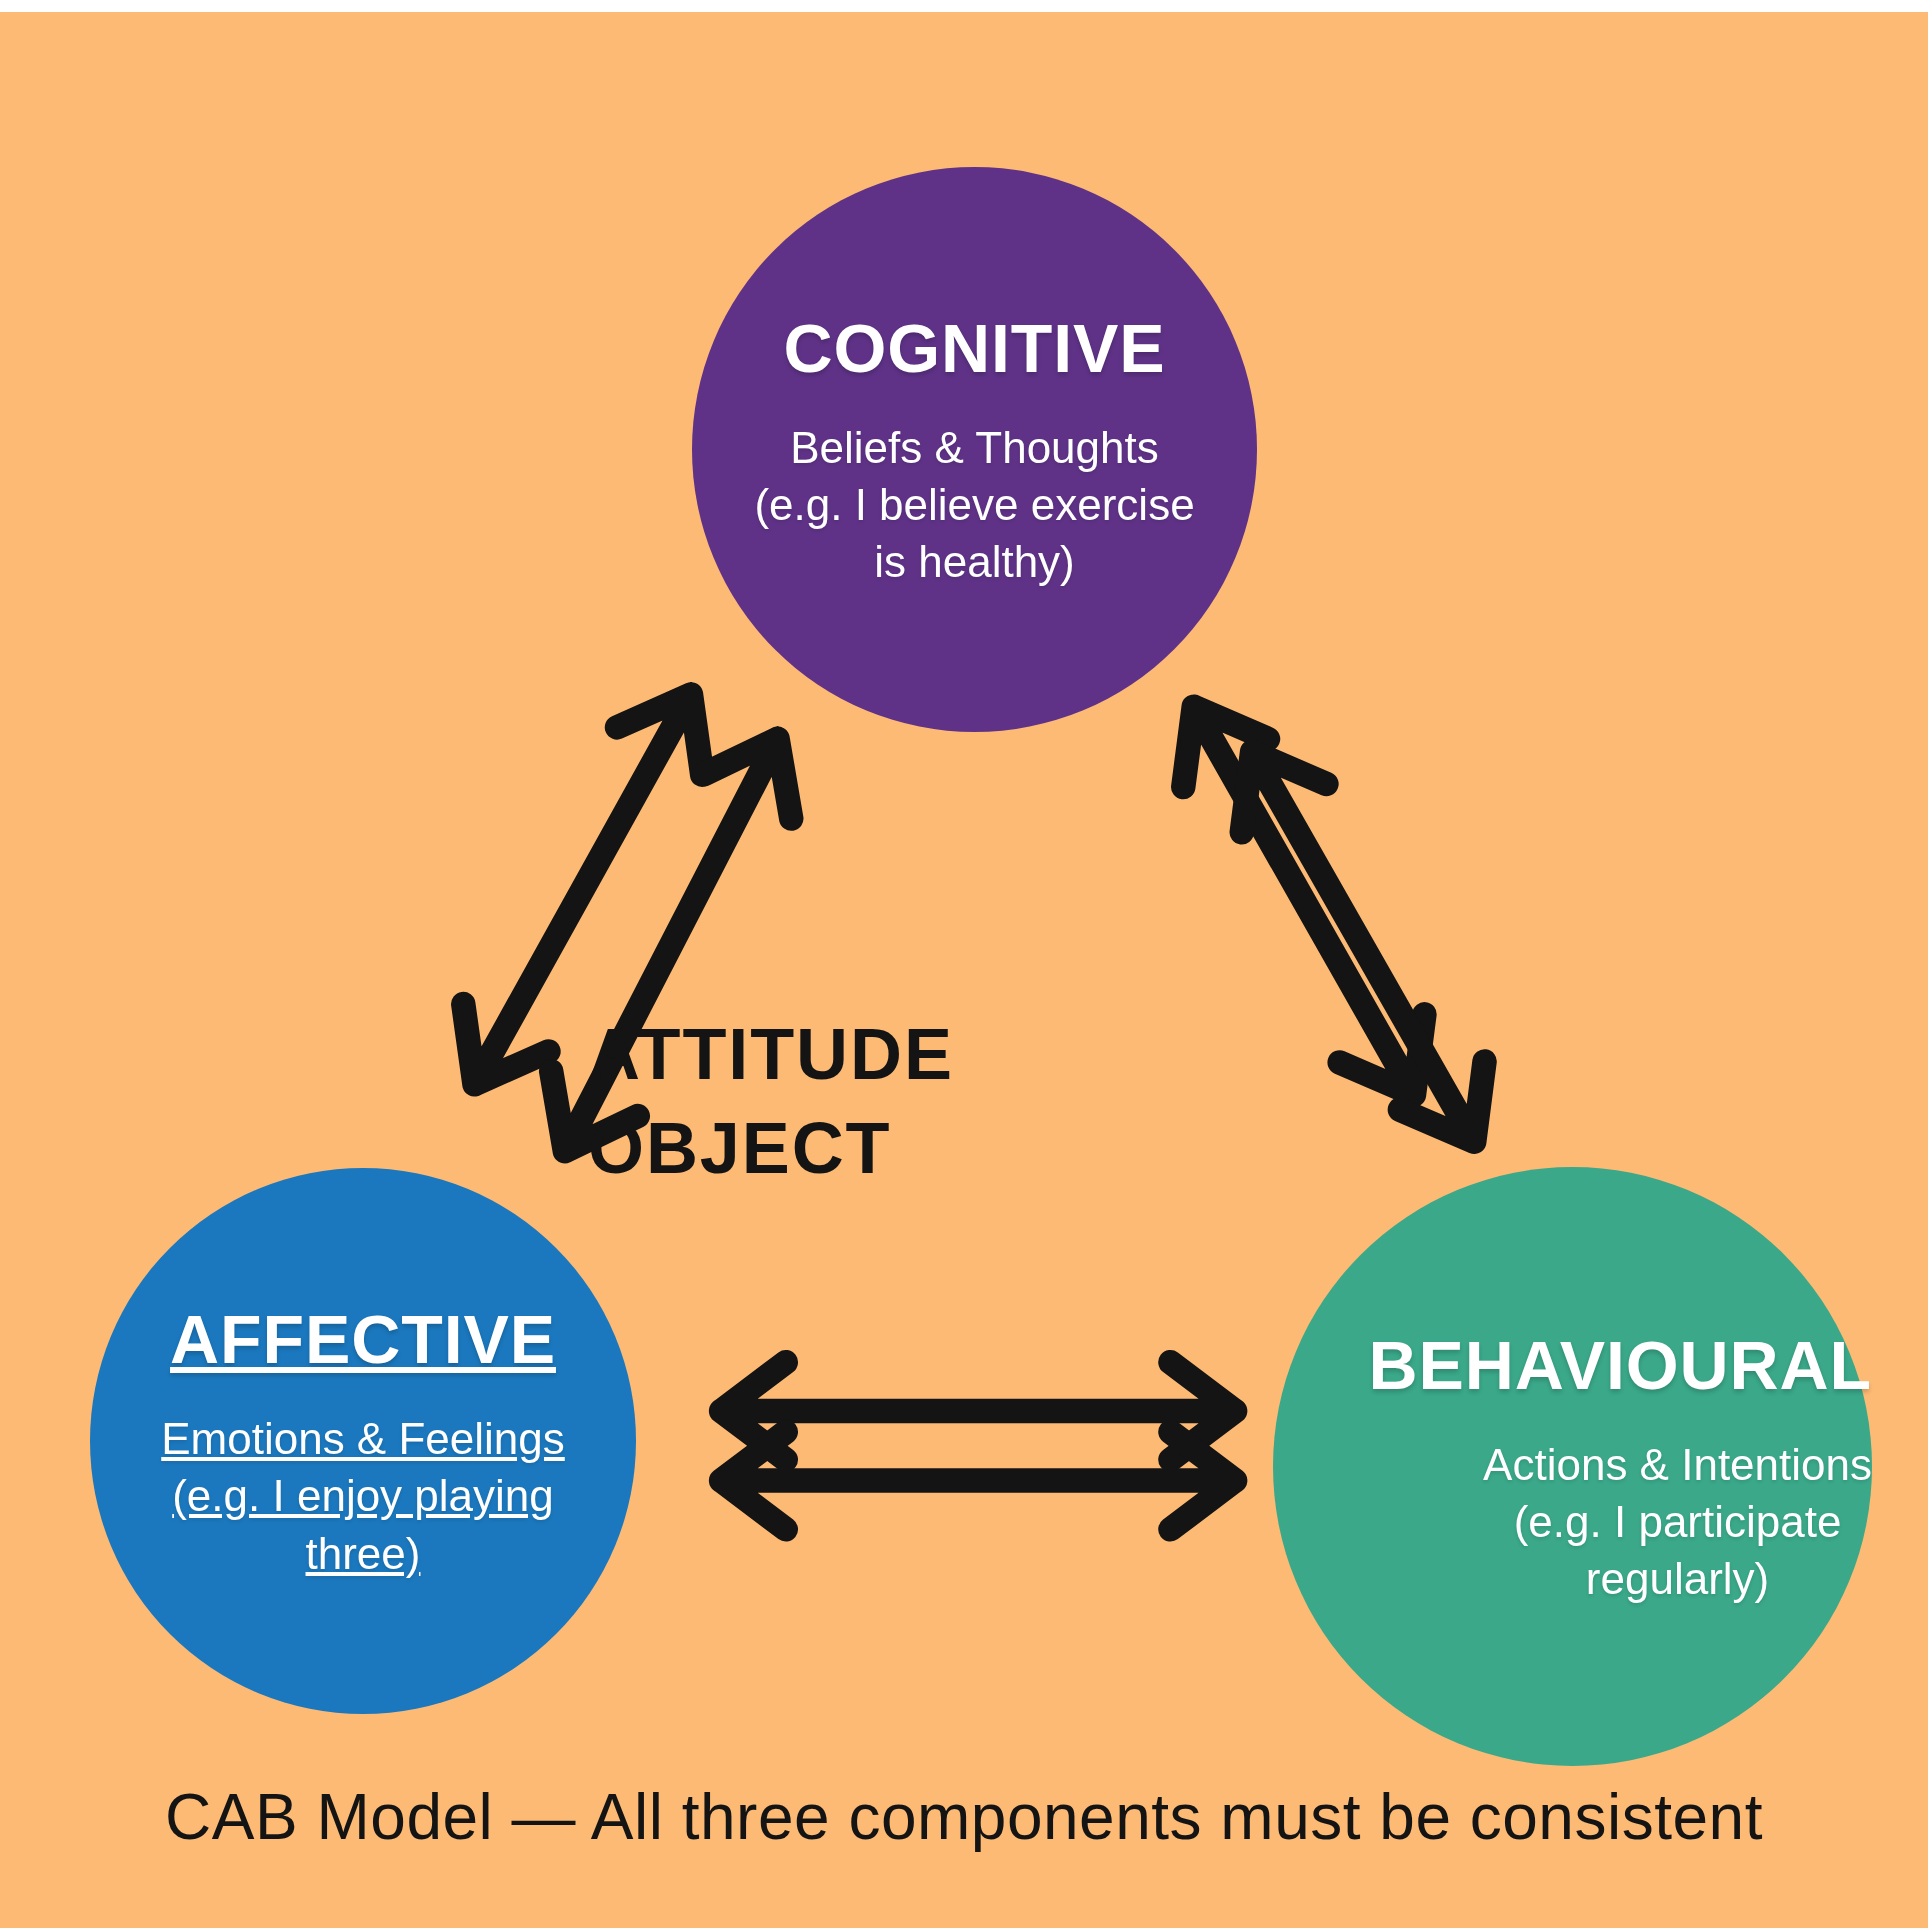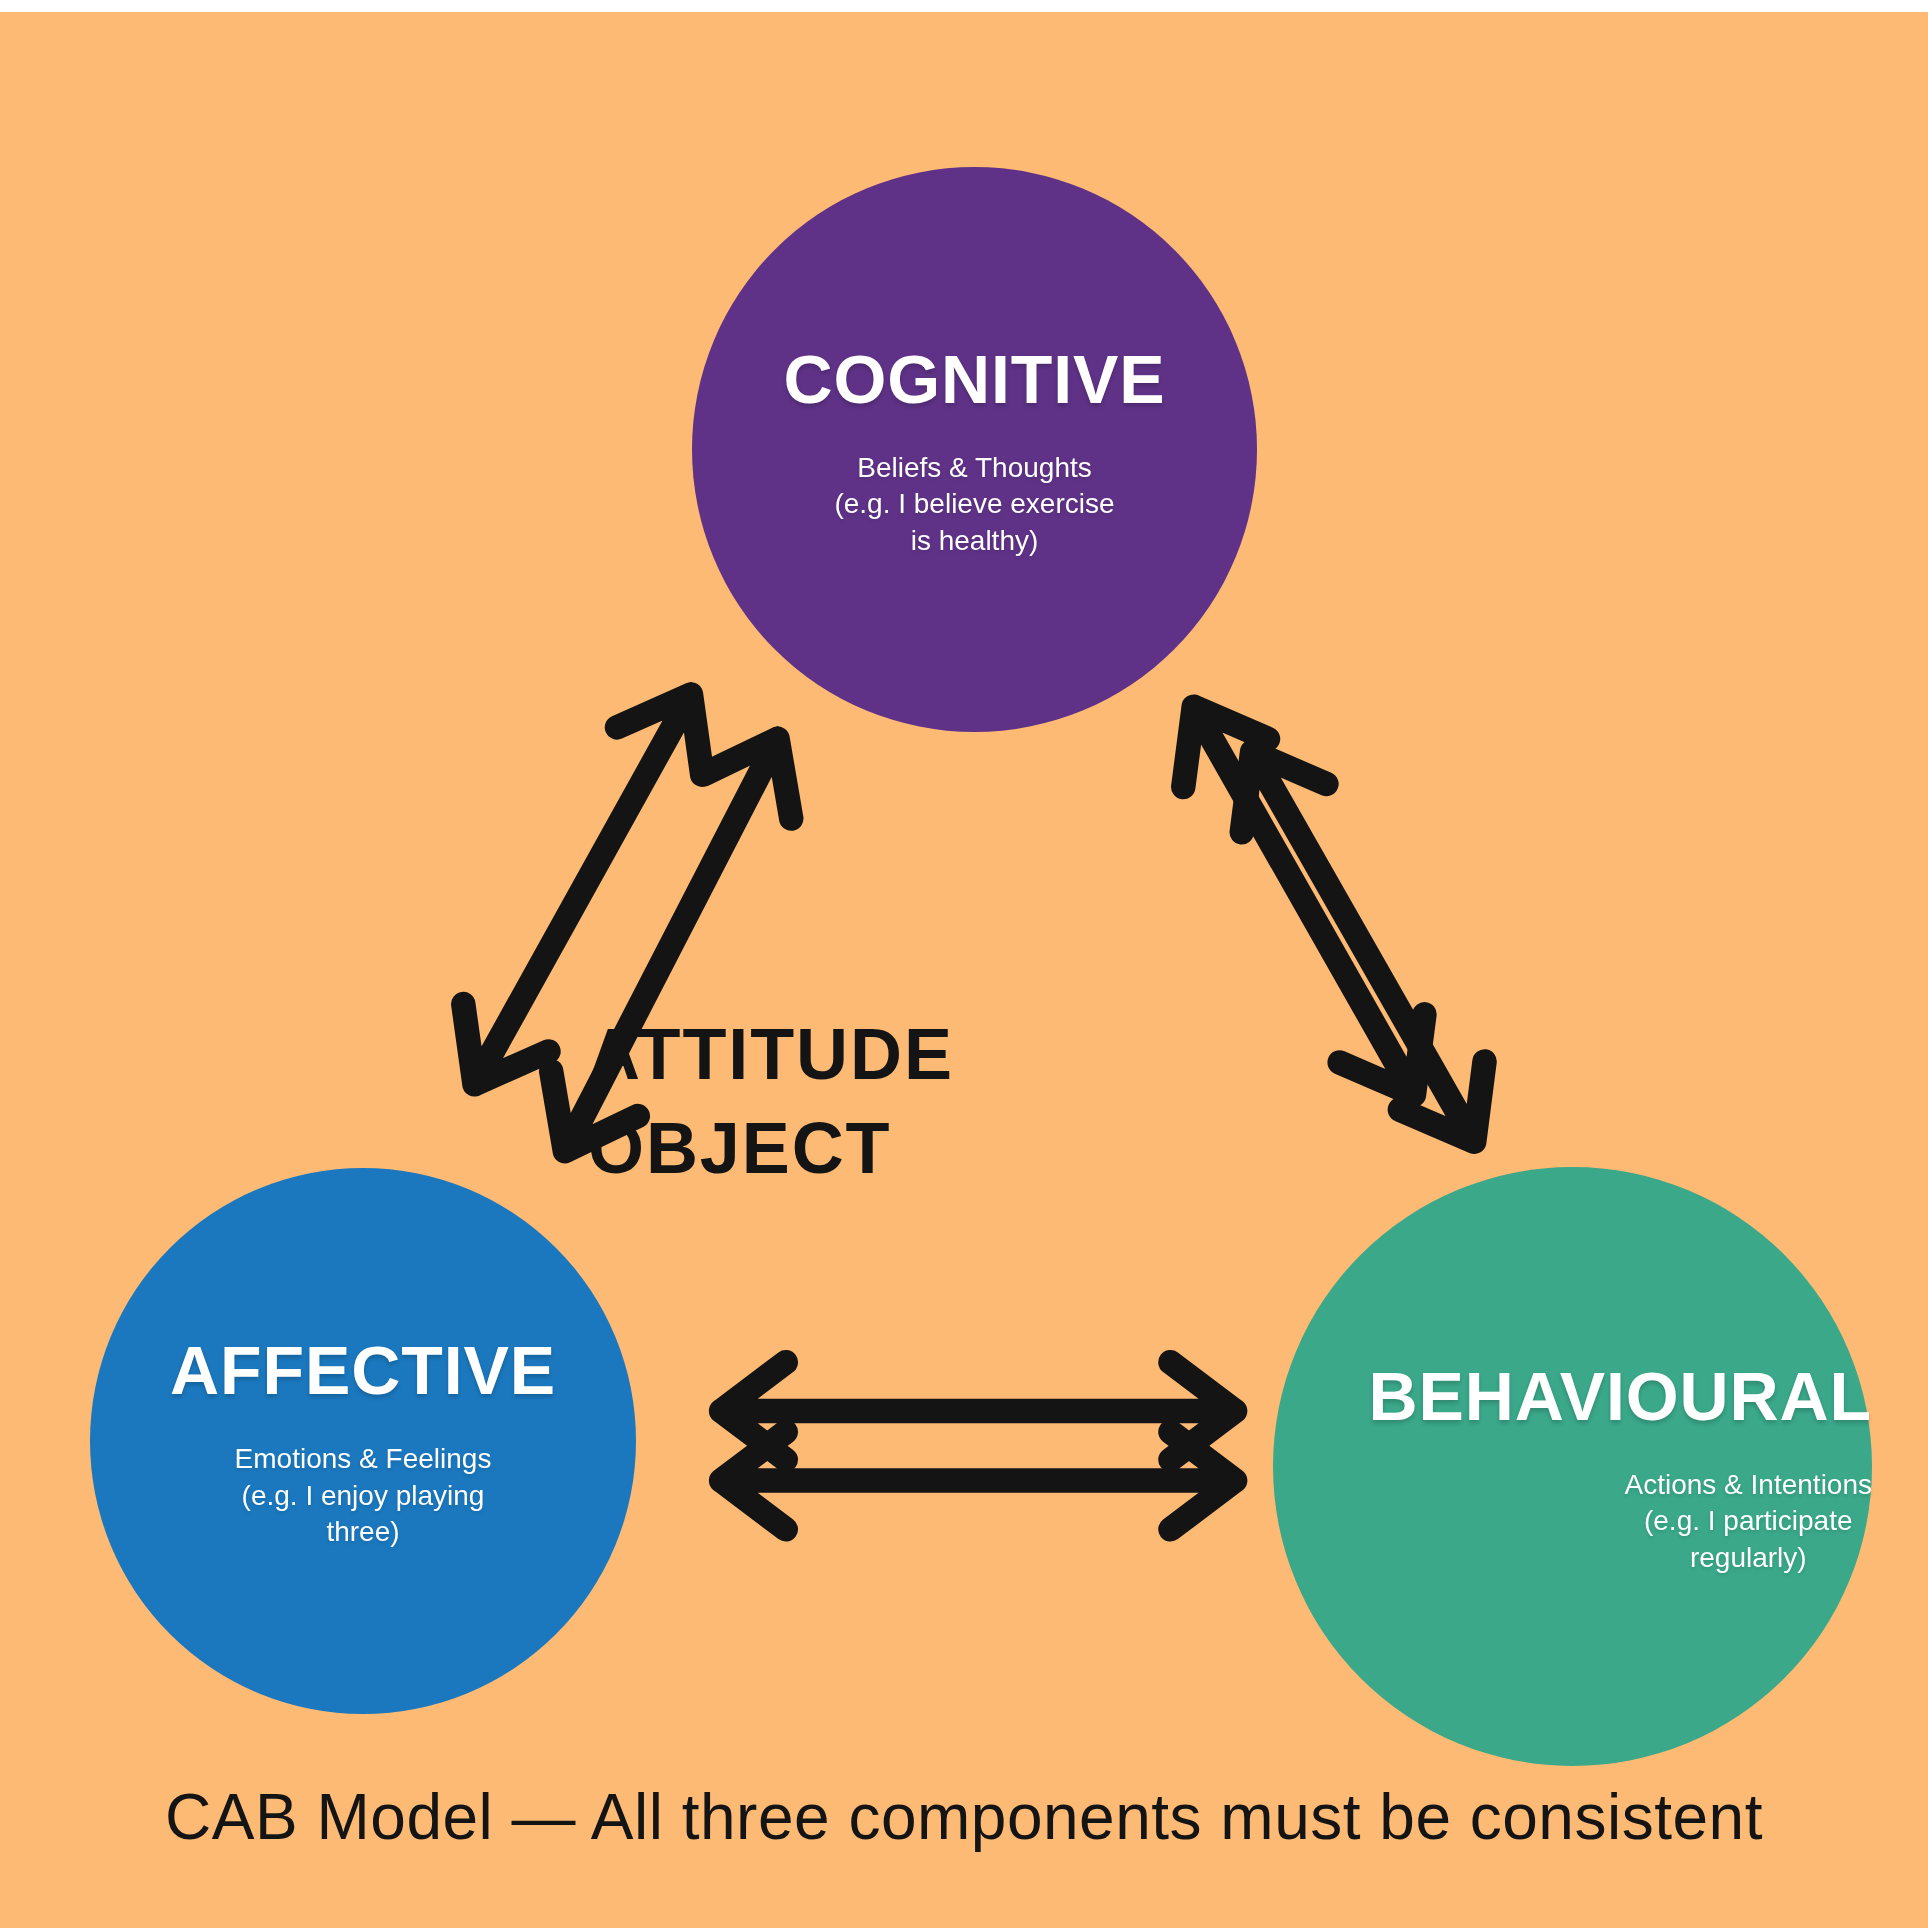--- a/index.html
+++ b/index.html
@@ -26,32 +26,32 @@
     position: absolute;
     border-radius: 50%;
     display: flex;
     flex-direction: column;
     align-items: center;
     justify-content: center;
     text-align: center;
     color: #FFFFFF;
   }
   .circle-cognitive   { left: 692px;  top: 155px;  width: 565px; height: 565px; }
-  .circle-affective   { left: 90px;   top: 1156px; width: 546px; height: 546px; }
+  .circle-affective   { left: 90px;   top: 1156px; width: 546px; height: 546px; text-decoration: underline; }
   .circle-behavioural { left: 1273px; top: 1155px; width: 599px; height: 599px; }
   .circle-title {
     font-size: 68px;
     font-weight: bold;
     letter-spacing: 0.9px;
     margin-bottom: 32px;
     text-shadow: 0 2.8px 4.7px rgba(0,0,0,0.18);
     white-space: nowrap;
   }
   .circle-body {
-    font-size: 28px;
+    font-size: 44px;
     line-height: 1.3;
     font-weight: normal;
     text-shadow: 0 1.9px 3.8px rgba(0,0,0,0.12);
   }
   .center-label {
     position: absolute;
     left: 588px;
     top: 996px;
     width: 753px;
     text-align: left;

